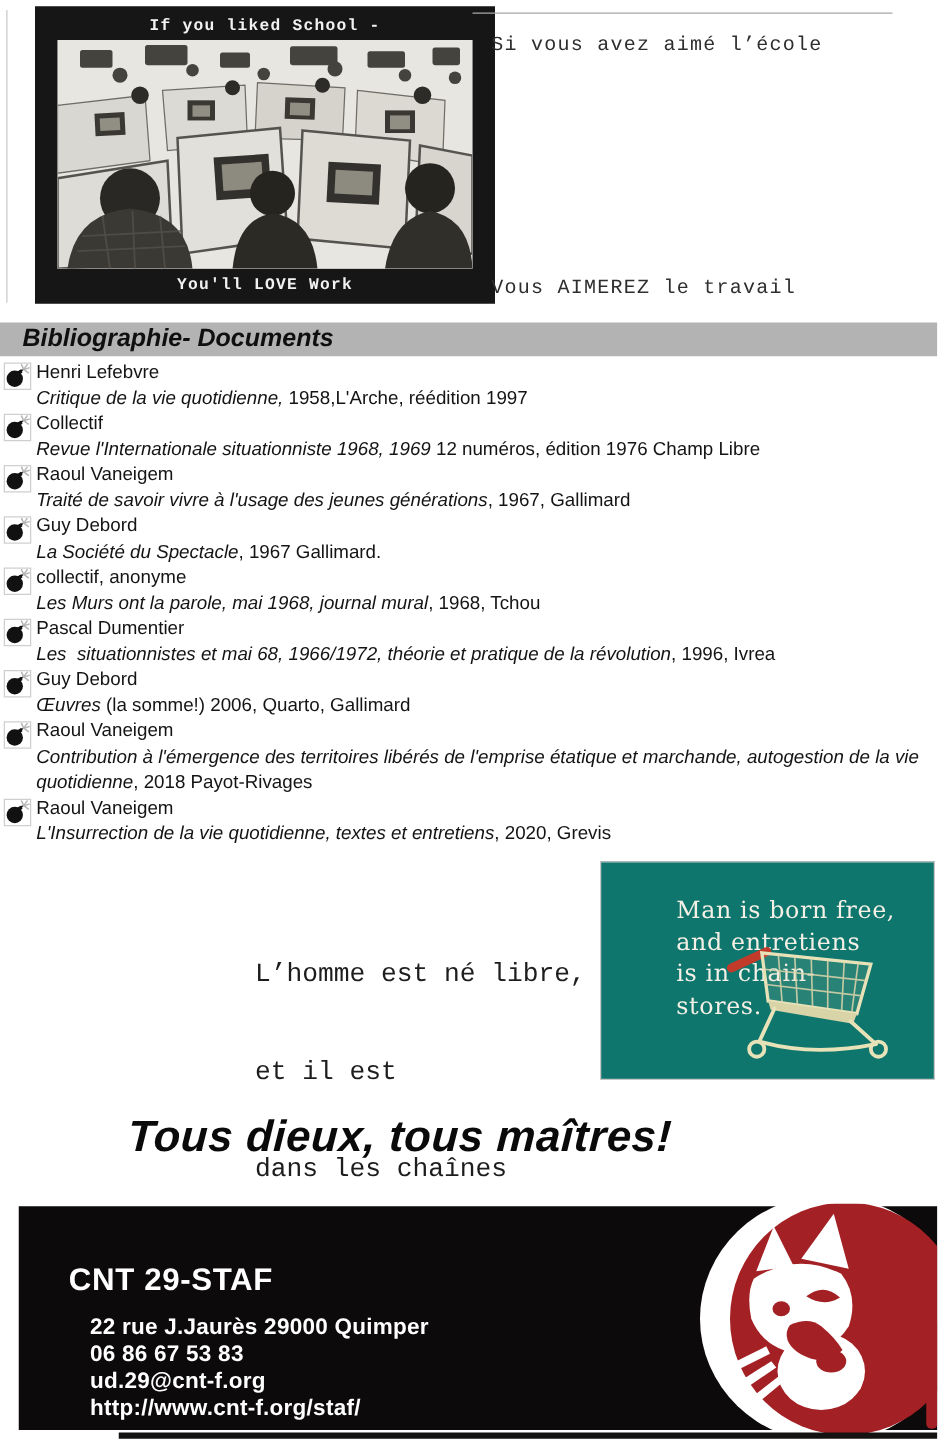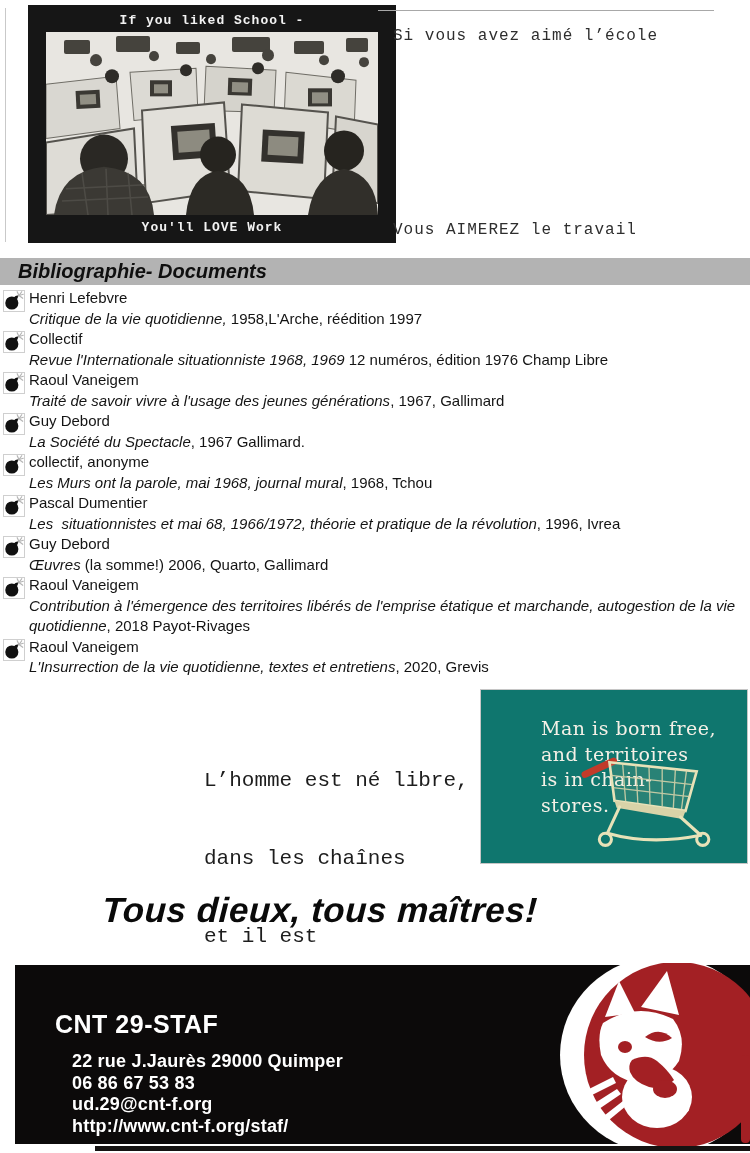--- a/index.html
+++ b/index.html
@@ -259,29 +259,29 @@
           </svg>
         </span>
       <div class="bib-author">Raoul Vaneigem</div>
       <div class="bib-line"><em>L'Insurrection de la vie quotidienne, textes et entretiens</em><span>, 2020, Grevis</span></div>
     </div>
 
   </div>
 
   <div class="fr-quote">
     <div>L’homme est né libre,</div>
+    <div>et il est</div>
     <div>dans les chaînes</div>
-    <div>et il est</div>
     <div>des magasins</div>
   </div>
 
   <div class="en-card">
     <div class="en-text">
       <div>Man is born free,</div>
-      <div>and territoires</div>
+      <div>and entretiens</div>
       <div>is in chain-</div>
       <div>stores.</div>
     </div>
     <div class="cart">
       <svg viewBox="0 0 140 102">
         <path d="M8,28 L36,15" stroke="#c23b2a" stroke-width="7" stroke-linecap="round"></path>
         <polygon points="32,16 118,25 107,64 37,54" fill="rgba(230,224,184,0.12)" stroke="#e8e2b8" stroke-width="2.6"></polygon>
         <g stroke="#ddd6ac" stroke-width="1.3" opacity="0.85">
           <line x1="45" y1="17.5" x2="48" y2="55"></line>
             <line x1="58" y1="19" x2="60" y2="56.5"></line>

